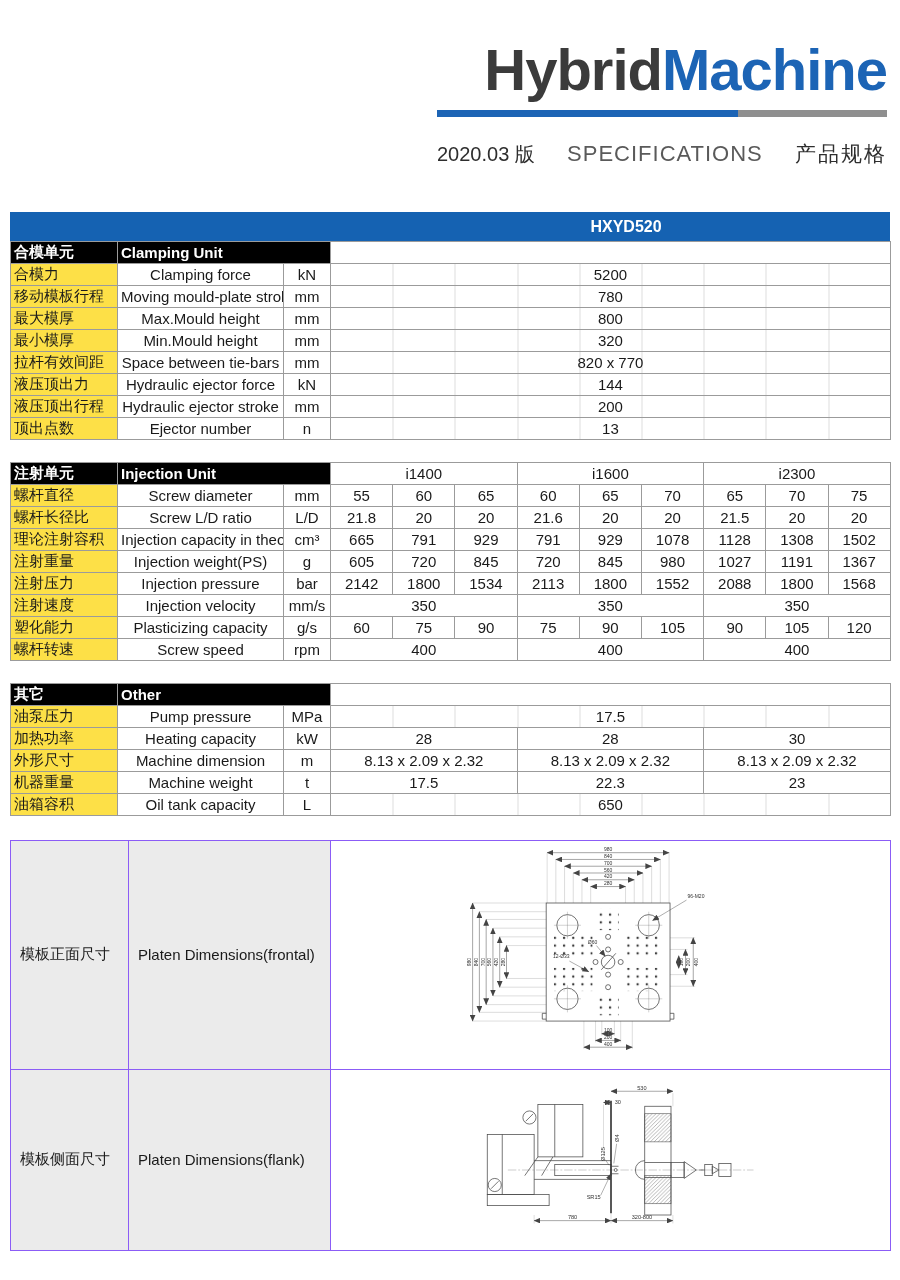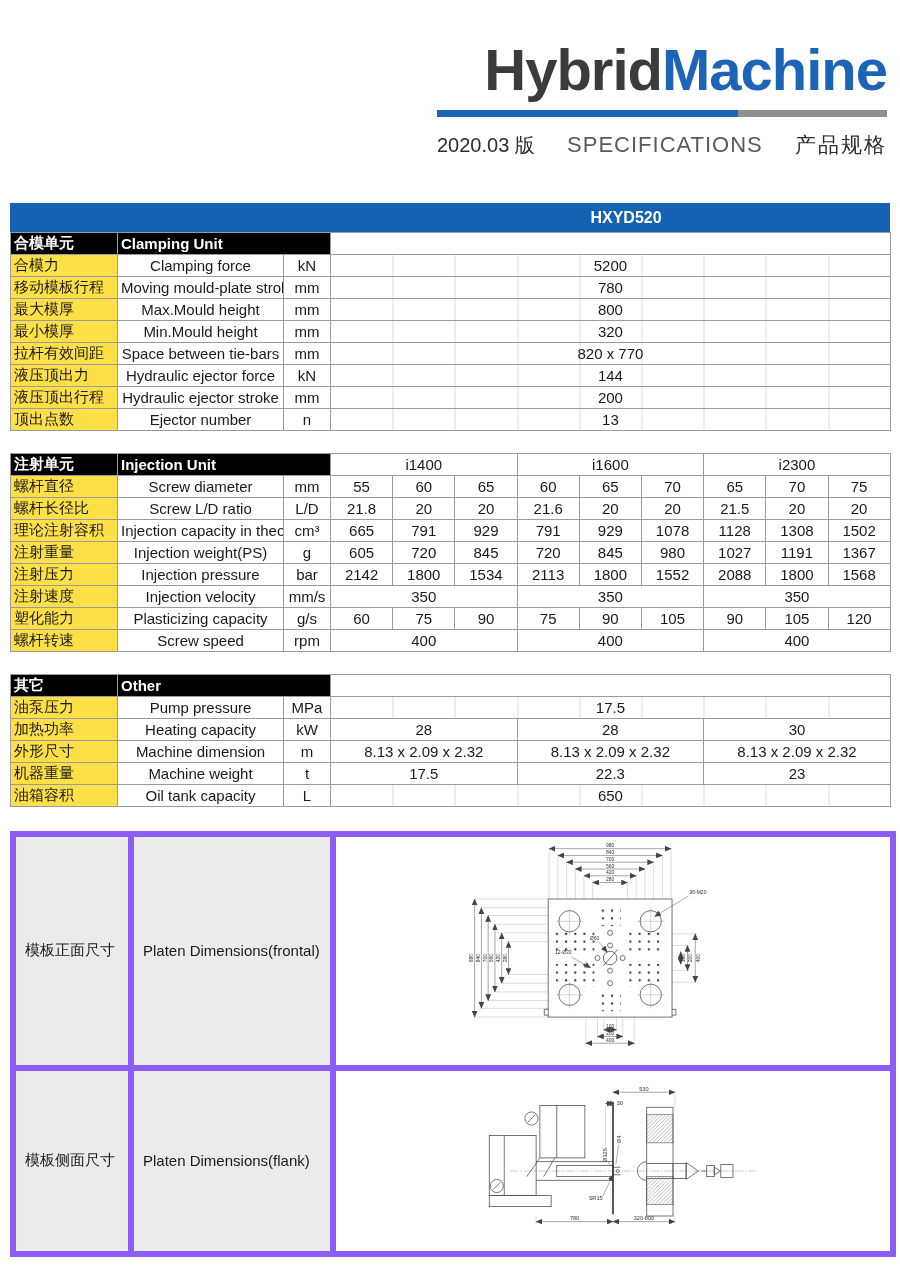--- a/index.html
+++ b/index.html
@@ -4,42 +4,42 @@
 <style>
   html,body{margin:0;padding:0;}
   body{width:900px;height:1280px;overflow:hidden;background:#fff;
        font-family:"Liberation Sans","DejaVu Sans",sans-serif;color:#1a1a1a;}
   
   .brand-block{width:450px;margin-left:auto;margin-right:13px;padding-top:40px;}
   .brand-line{text-align:right;font-size:58px;font-weight:600;letter-spacing:-1px;line-height:1.05;white-space:nowrap;}
   .brand-w1{color:#3b3b3b;}
   .brand-w2{color:#1c64b5;}
   .brand-bar{height:7px;margin-top:9px;background:linear-gradient(to right,#1c64b5 0 67%,#8f8f8f 67% 100%);}
-  .brand-sub{display:flex;justify-content:space-between;align-items:baseline;margin-top:14px;}
+  .brand-sub{display:flex;justify-content:space-between;align-items:baseline;margin-top:23px;}
   .sub-version{font-size:20px;color:#2e2e2e;}
   .sub-specs{font-size:22px;color:#5a5a5a;letter-spacing:1px;}
   .sub-cn{font-size:21px;color:#2e2e2e;letter-spacing:2px;}
   
   .model-bar{width:880px;height:29px;margin:44px 0 0 10px;background:#1562b2;position:relative;}
   .model-text{position:absolute;left:336px;width:560px;text-align:center;color:#fff;font-weight:bold;
               font-size:16px;line-height:29px;}
   
   table.spec{border-collapse:collapse;table-layout:fixed;width:880px;margin-left:10px;font-size:15px;border-radius:13px;}
   table.spec td{border:1px solid #9b9b9b;height:21px;padding:0 3px;overflow:hidden;white-space:nowrap;}
   td.cn{background:#fde047;padding-left:5px;}
   td.en{padding-left:6px;text-align:center;}
   td.unit,td.val,td.model{text-align:center;}
   td.sec{background:#000;color:#fff;font-weight:bold;border-color:#000;padding-left:5px;}
   td.hdr-empty{background:#fff;}
   .vfaint{background-image:repeating-linear-gradient(to right,transparent 0,transparent 61.2px,#dcdcdc 61.2px,#dcdcdc 62.2px);}
   .mt{margin-top:22px;}
   td.small{font-size:13px;padding:0 1px;}
   
   table.dg{border-collapse:collapse;table-layout:fixed;width:880px;margin:24px 0 0 10px;font-size:15px;}
-  table.dg td{border:6px solid #8b5cf6;}
+  table.dg td{border:1px solid #8b5cf6;}
   table.dg td.lbl{background:#ebebeb;padding-left:9px;vertical-align:middle;}
   td.diagram-cell{background:#fff;text-align:center;vertical-align:middle;}
   tr.dg-r1 td{height:226px;}
   tr.dg-r2 td{height:178px;}
   
   svg.dsvg{display:inline-block;}
   .shape{fill:none;stroke:#4a4a4a;stroke-width:0.8;}
   .bold-line{stroke:#2e2e2e;stroke-width:1.7;}
   .dimln{stroke:#444;stroke-width:0.5;fill:none;}
   .extln{stroke:#999;stroke-width:0.35;}

